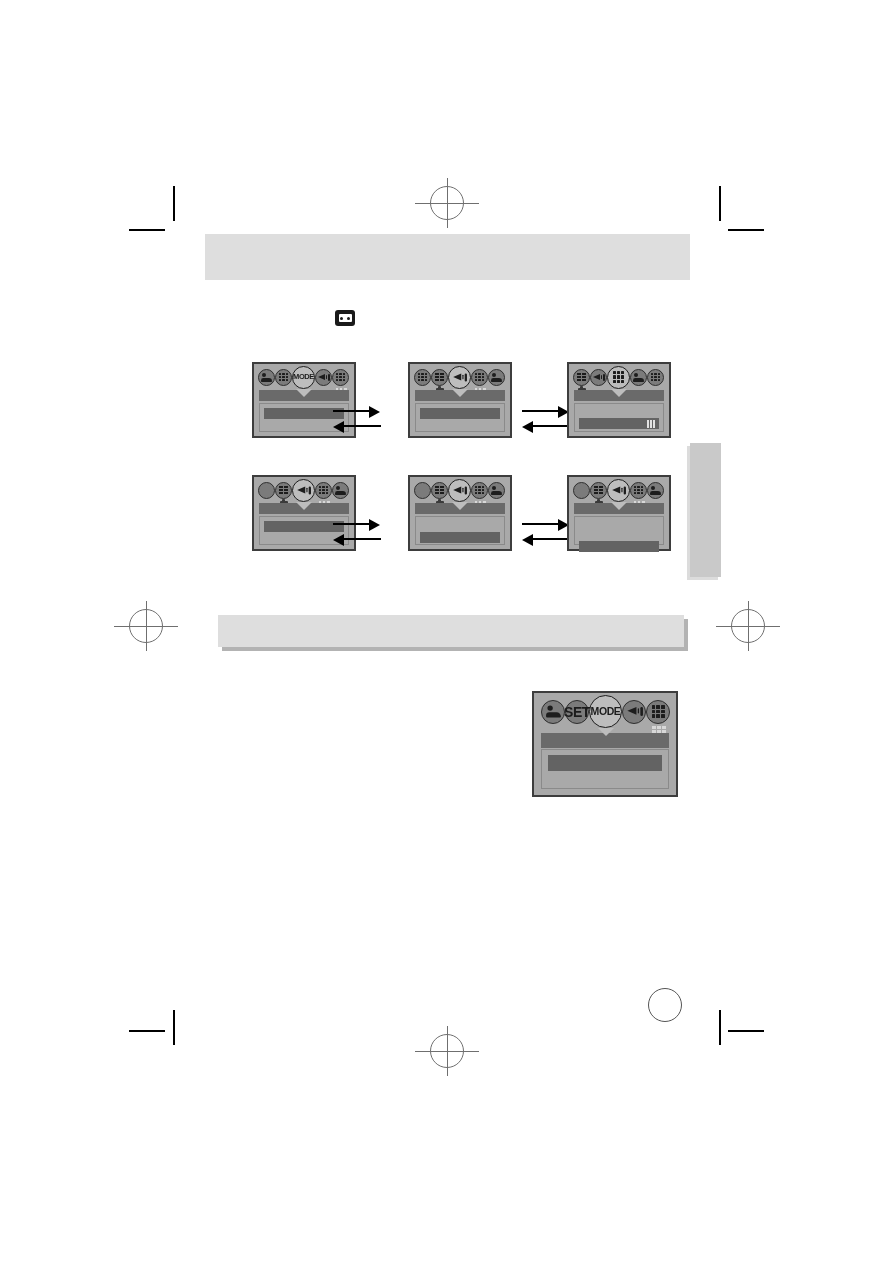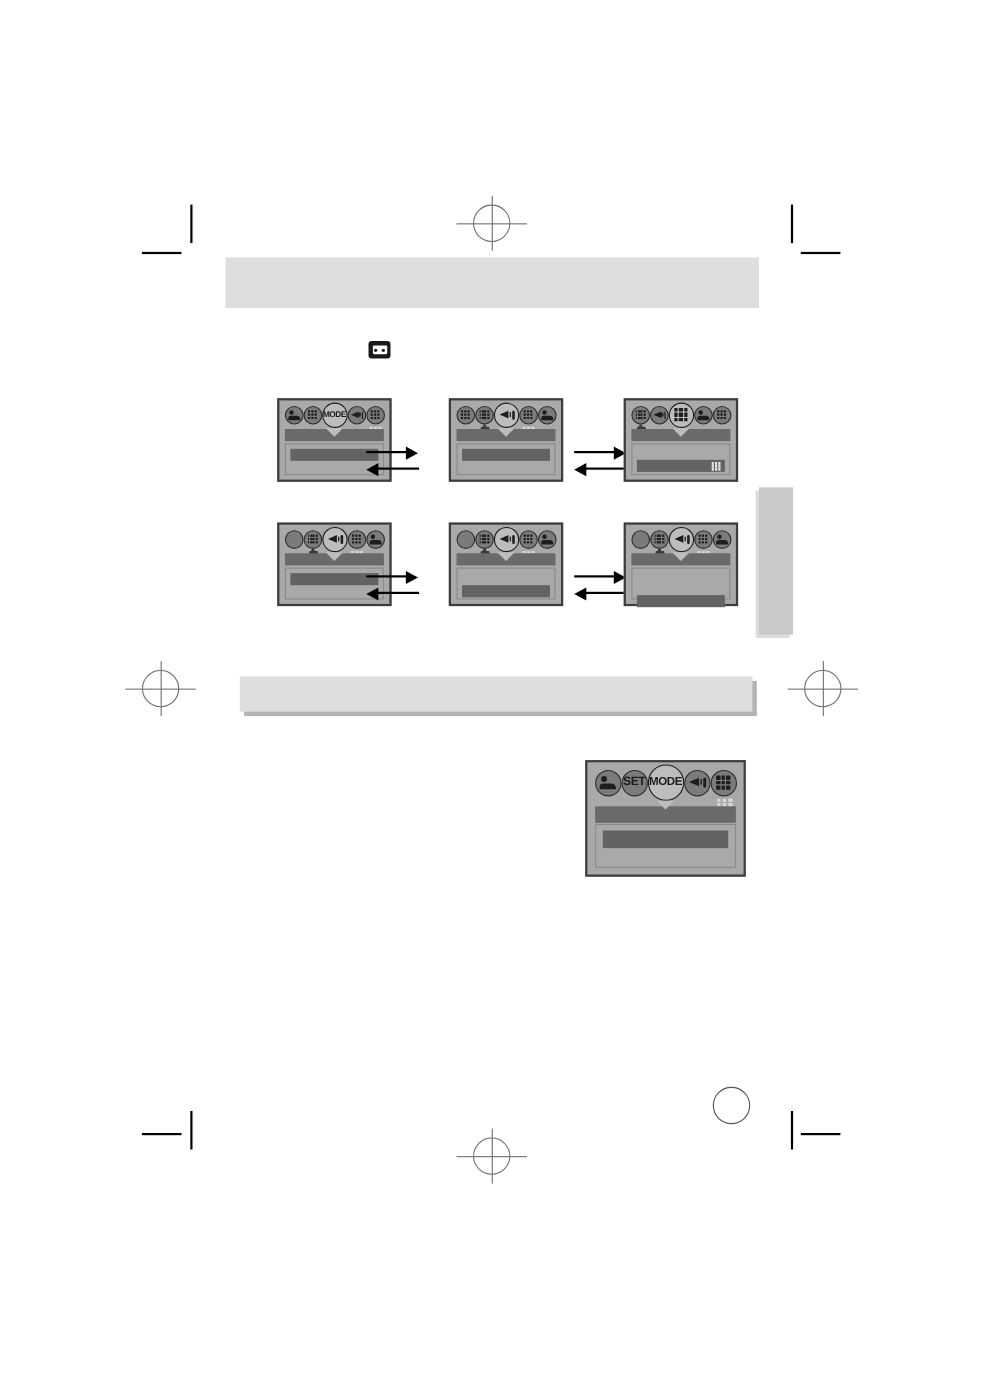--- a/index.html
+++ b/index.html
@@ -63,21 +63,21 @@
     background:#a9a9a9;
     border:2px solid #3d3d3d;
     box-sizing:border-box;
   }
   .lcd-iconbar{
     position:absolute;
     left:0;right:0;top:0;
     height:24px;
     display:flex;
     align-items:center;
-    justify-content:center;
+    justify-content:flex-end;
     padding:2px 5px 0 5px;
     box-sizing:border-box;
   }
   .mi{
     position:relative;
     width:17px;height:17px;
     border-radius:50%;
     background:#7b7b7b;
     border:1.4px solid #2e2e2e;
     box-sizing:border-box;
@@ -775,21 +775,21 @@
 
   <div class="lcd" style="left:532px;top:691px;width:146px;height:106px;">
     <div class="lcd-iconbar" style="height:34px;padding:3px 6px 0 6px;">
       <div class="mi" style="width:24px;height:24px;">
           <div class="g-person" style="transform:scale(1.35);">
             <div class="head"></div>
             <div class="body"></div>
           </div>
         </div>
       <div class="mi" style="width:24px;height:24px;">
-          <span class="lbl" style="font-size:11px;">SET</span>
+          <span class="lbl" style="font-size:14px;">SET</span>
         </div>
       <div class="mi sel" style="width:33px;height:33px;">
           <span class="lbl" style="font-size:10.5px;">MODE</span>
         </div>
       <div class="mi" style="width:24px;height:24px;">
           <div class="g-spk" style="transform:scale(1.3);">
             <div class="cone"></div>
             <div class="w1"></div>
             <div class="w2"></div>
           </div>

